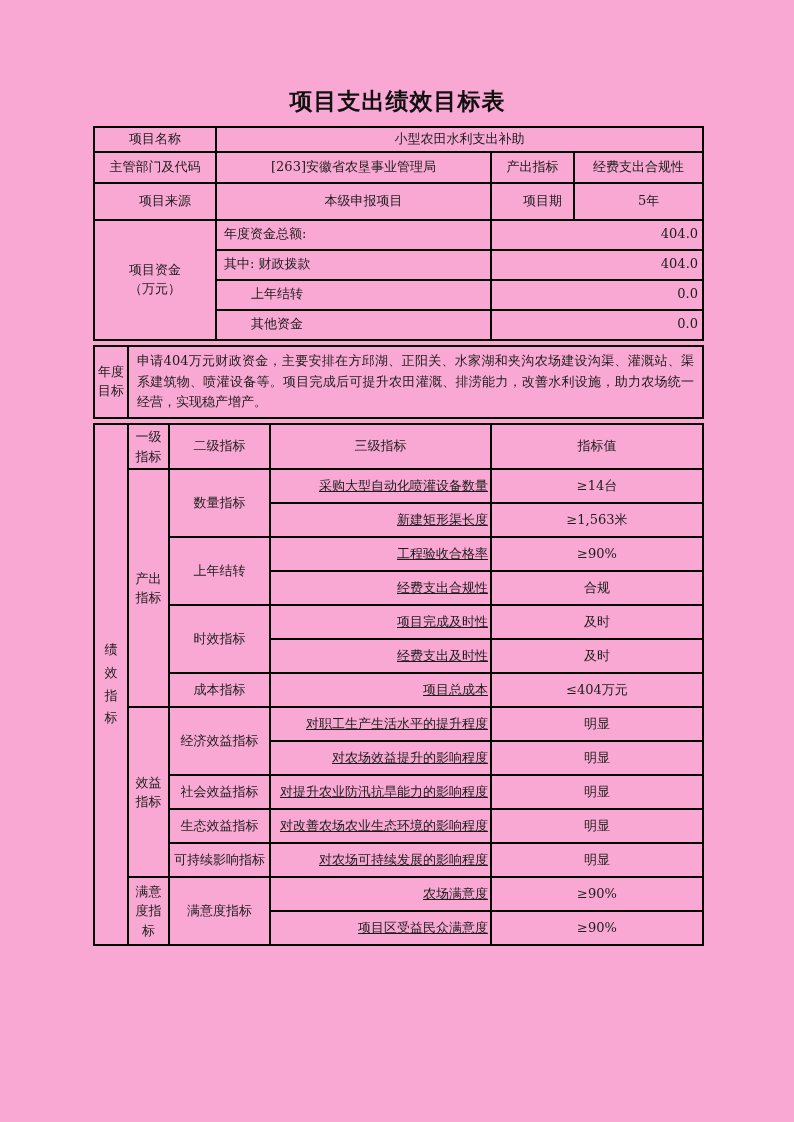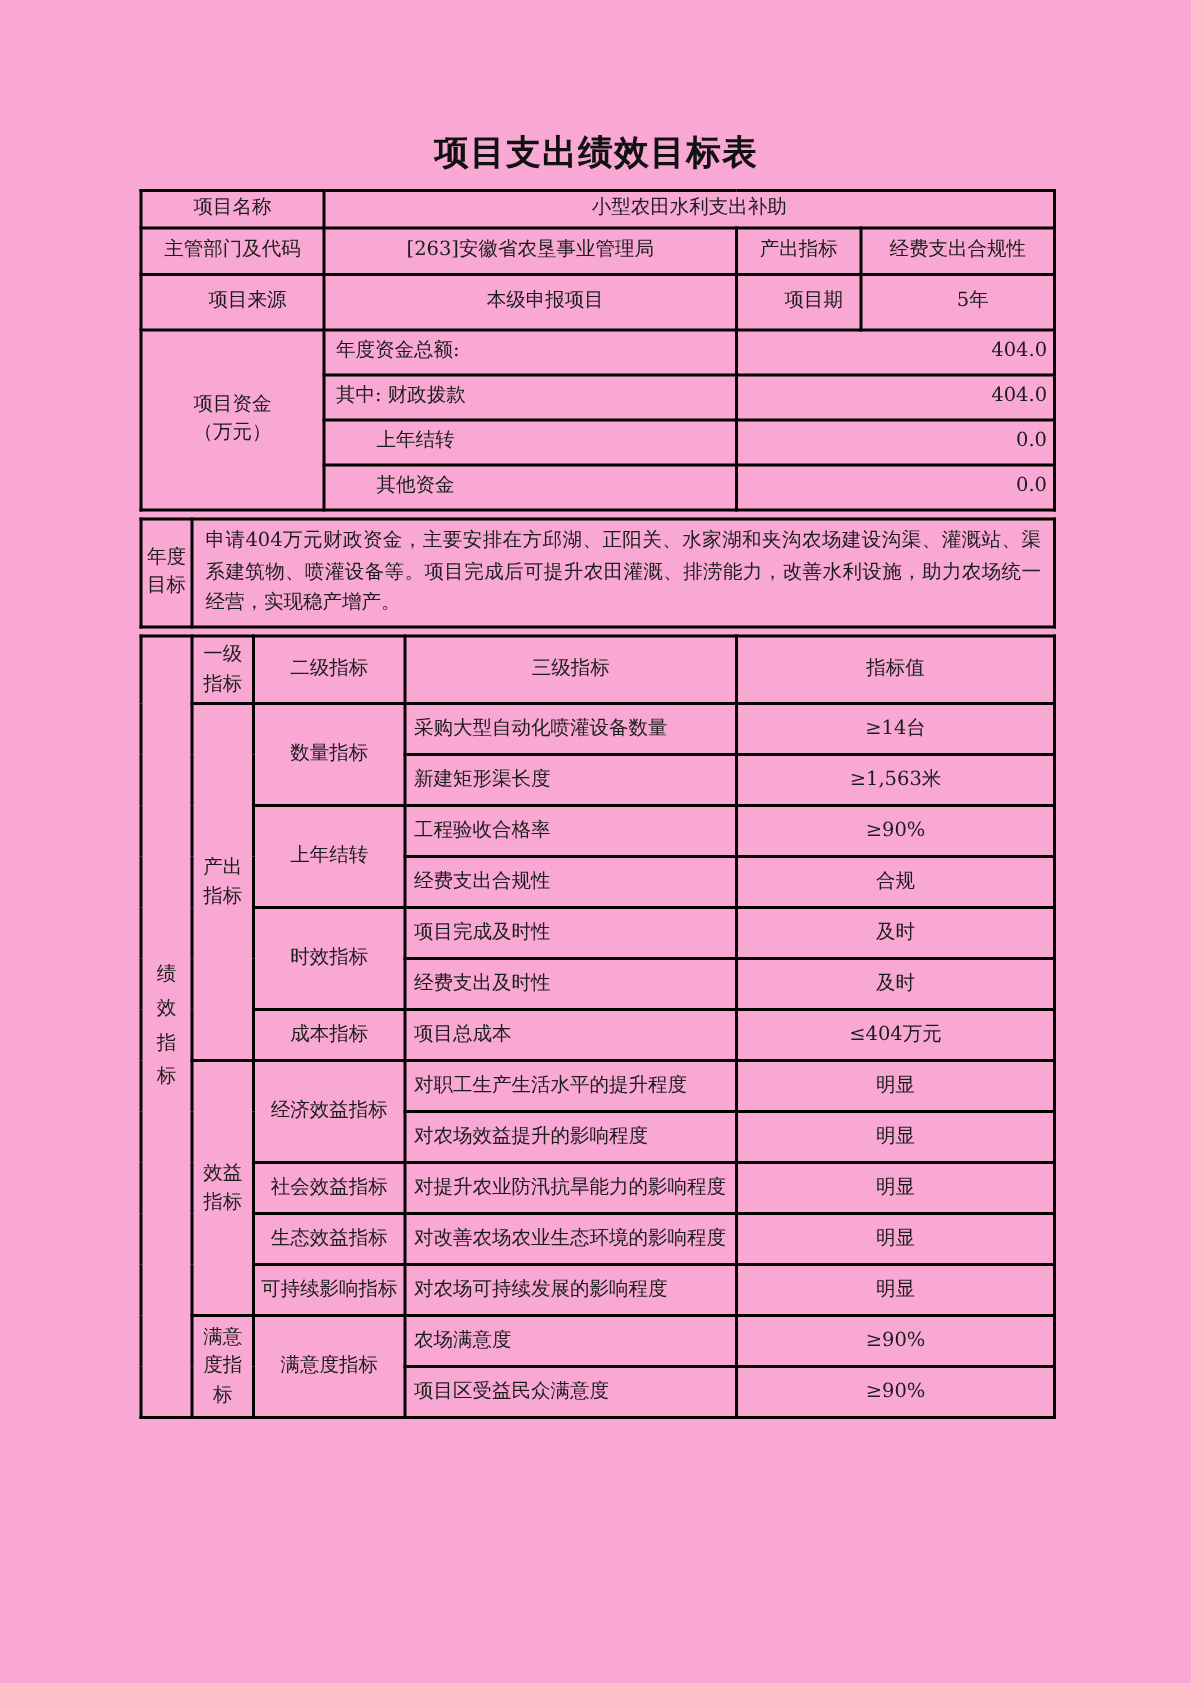--- a/index.html
+++ b/index.html
@@ -65,21 +65,21 @@
     padding: 4px 8px;
     line-height: 1.6;
   }
   
   .tbl-c .hdr td { height: 44px; }
   .tbl-c .dr td { height: 34px; }
   .side-cell { padding: 2px 2px; }
   .wrap-1em { display: inline-block; width: 1.1em; text-align: center; line-height: 1.75; }
   .l1-cell { padding: 2px 3px; line-height: 1.5; }
   .l2-cell { padding: 2px 2px; }
-  .l3-cell { text-align: left; padding-left: 5px; padding-right: 2px; }
+  .l3-cell { text-align: right; padding-left: 5px; padding-right: 2px; text-decoration: underline; }
   .val-cell { text-align: center; }
 </style>
 </head>
 <body>
 
 <div class="page">
   <div class="content">
 
     <div class="doc-title">项目支出绩效目标表</div>
 

